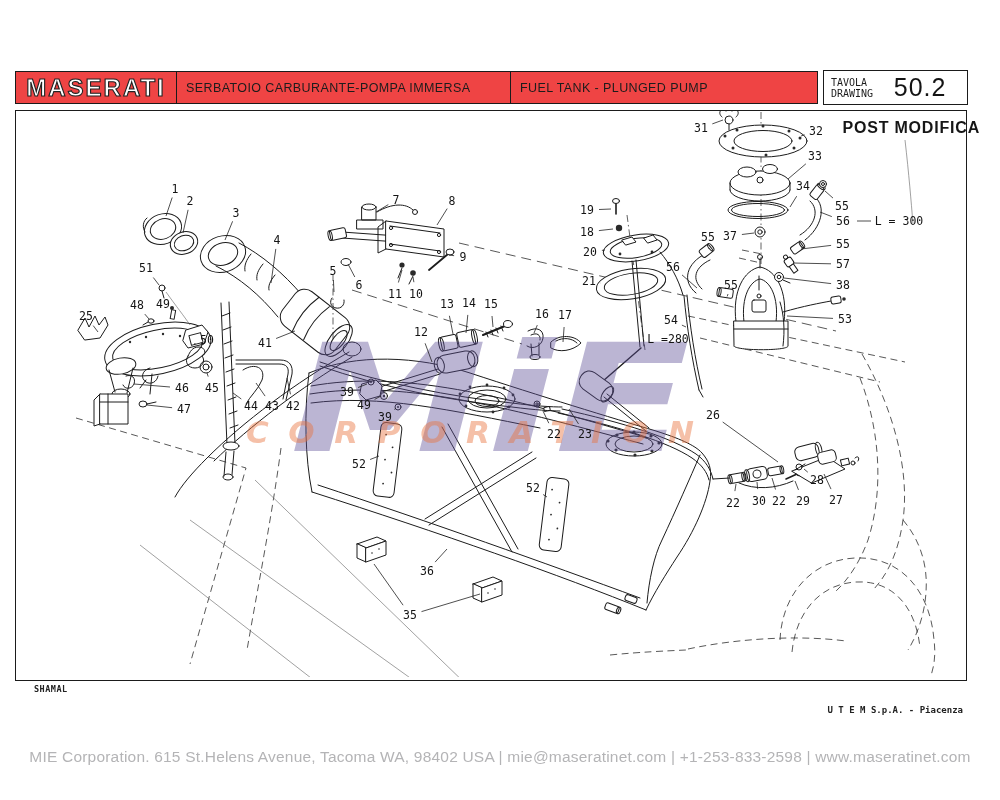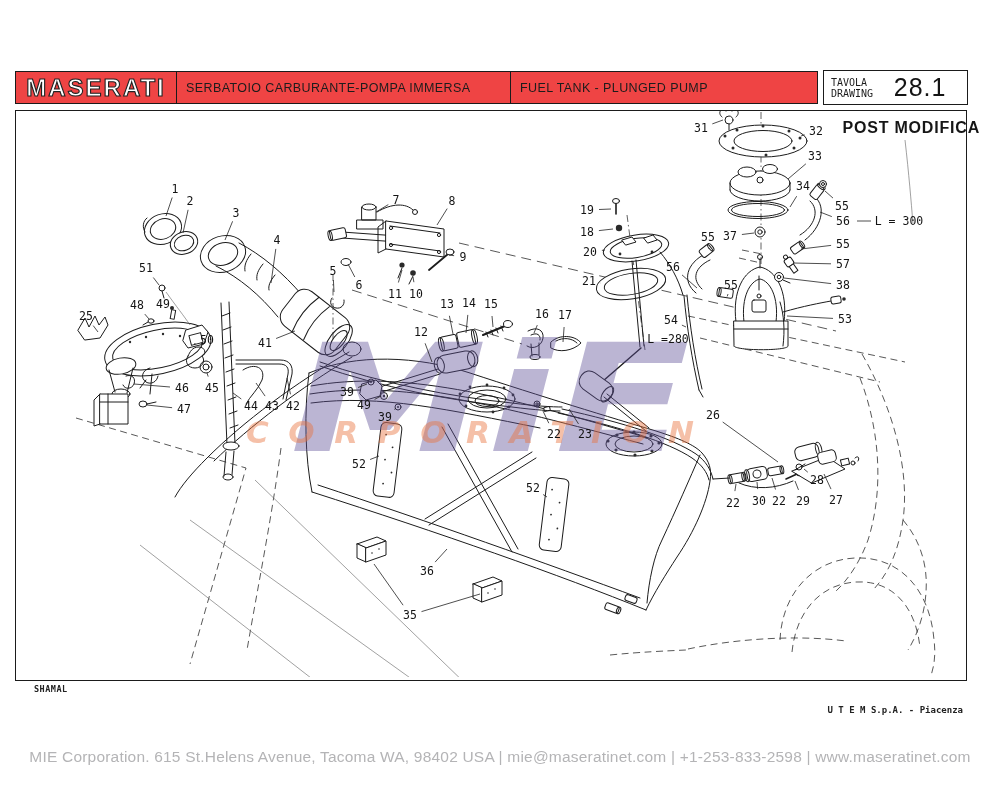--- a/index.html
+++ b/index.html
@@ -63,21 +63,21 @@
     </div>
     <div class="cell en-cell">
       <span class="hdr-title">FUEL TANK - PLUNGED PUMP</span>
     </div>
   </div>
   <div class="tavbox">
     <div class="tavlabels">
       <div>TAVOLA</div>
       <div>DRAWING</div>
     </div>
-    <div class="tavnum">28.1</div>
+    <div class="tavnum">50.2</div>
   </div>
 
   <div class="mainbox"></div>
   <div class="dtitle">POST MODIFICA</div>
 
   <svg class="draw" width="1000" height="800" viewBox="0 0 1000 800">
     <defs>
       <clipPath id="boxclip">
           <rect x="16" y="111" width="948" height="566"></rect>
         </clipPath>

